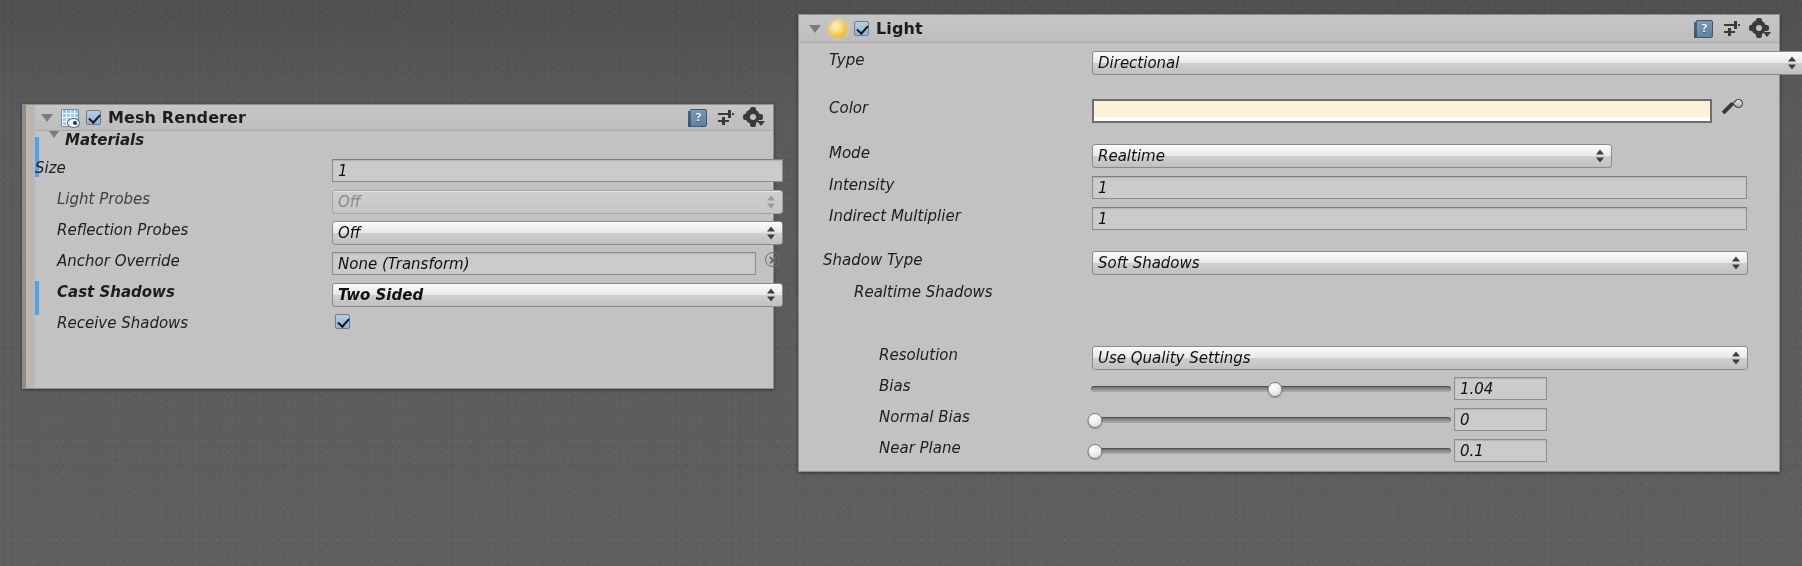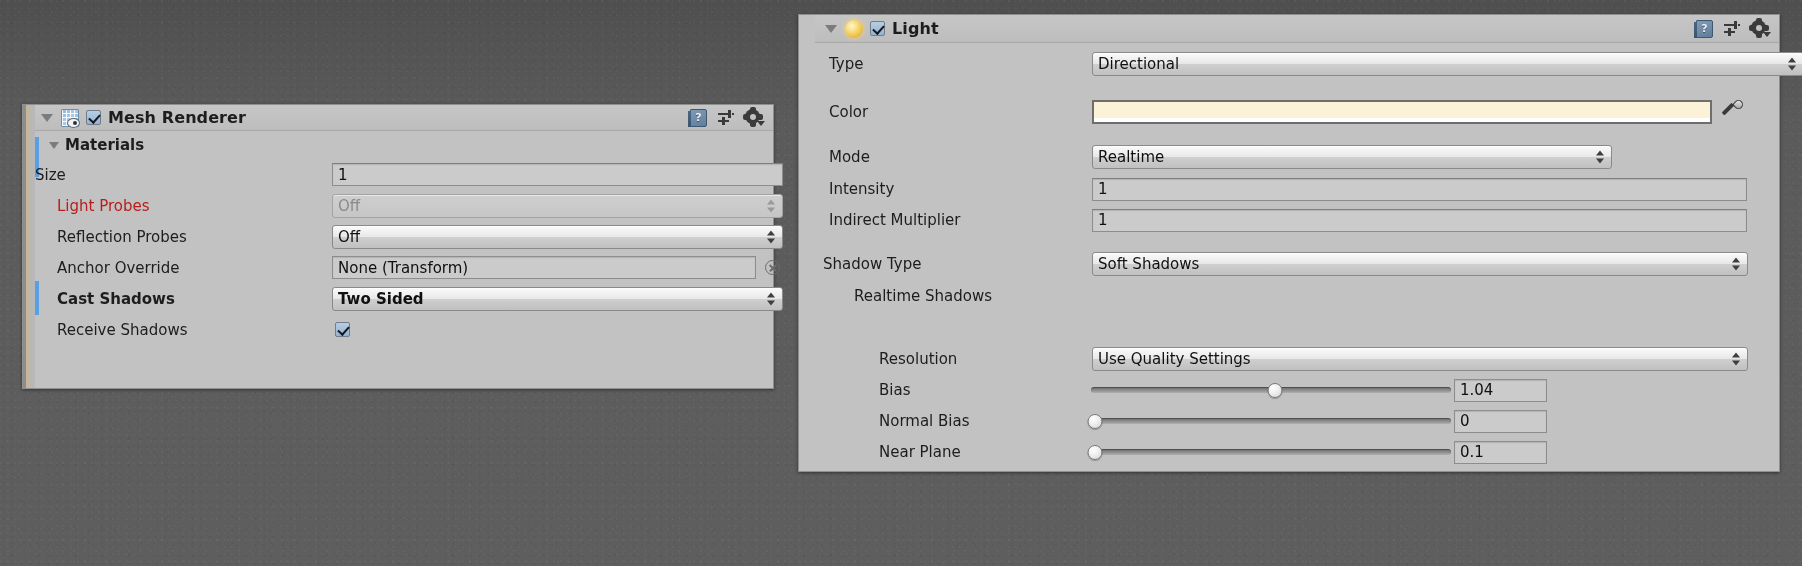--- a/index.html
+++ b/index.html
@@ -20,21 +20,21 @@
     position: relative;
   }
 
   
   .panel {
     position: absolute;
     background: #c2c2c2;
     border: 1px solid #8f8f8f;
     box-shadow: 0 1px 3px rgba(0,0,0,0.45);
   }
-  .panel-inner { position: relative; height: 100%; padding-left: 16px; }
+  .panel-inner { position: relative; height: 100%; }
 
   
   .comp-header {
     display: flex; align-items: center;
     height: 26px;
     padding-left: 6px;
     border-bottom: 1px solid #a8a8a8;
     background: linear-gradient(180deg, #c6c6c6 0%, #bdbdbd 100%);
   }
   .foldout {
@@ -168,29 +168,30 @@
     position: absolute; right: -1px; bottom: 0px;
     width: 0; height: 0;
     border-left: 4px solid transparent;
     border-right: 4px solid transparent;
     border-top: 5px solid #3b3b3b;
     z-index: 4;
   }
 
   
   .row {
-    display: flex; align-items: center;
+    display: flex; 
     position: relative;
+    font-style: italic;
   }
   .lbl {
     font-size: 15px; color: #1d1d1d;
     white-space: nowrap;
   }
   .lbl.bold { font-weight: bold; }
-  .lbl.dim { color: #b91c1c; }
+  .lbl.dim { color: #404040; }
 
   
   .ovr {
     position: absolute;
     width: 4px;
     background: #5a9fe0;
     left: 0;
   }
 
   

